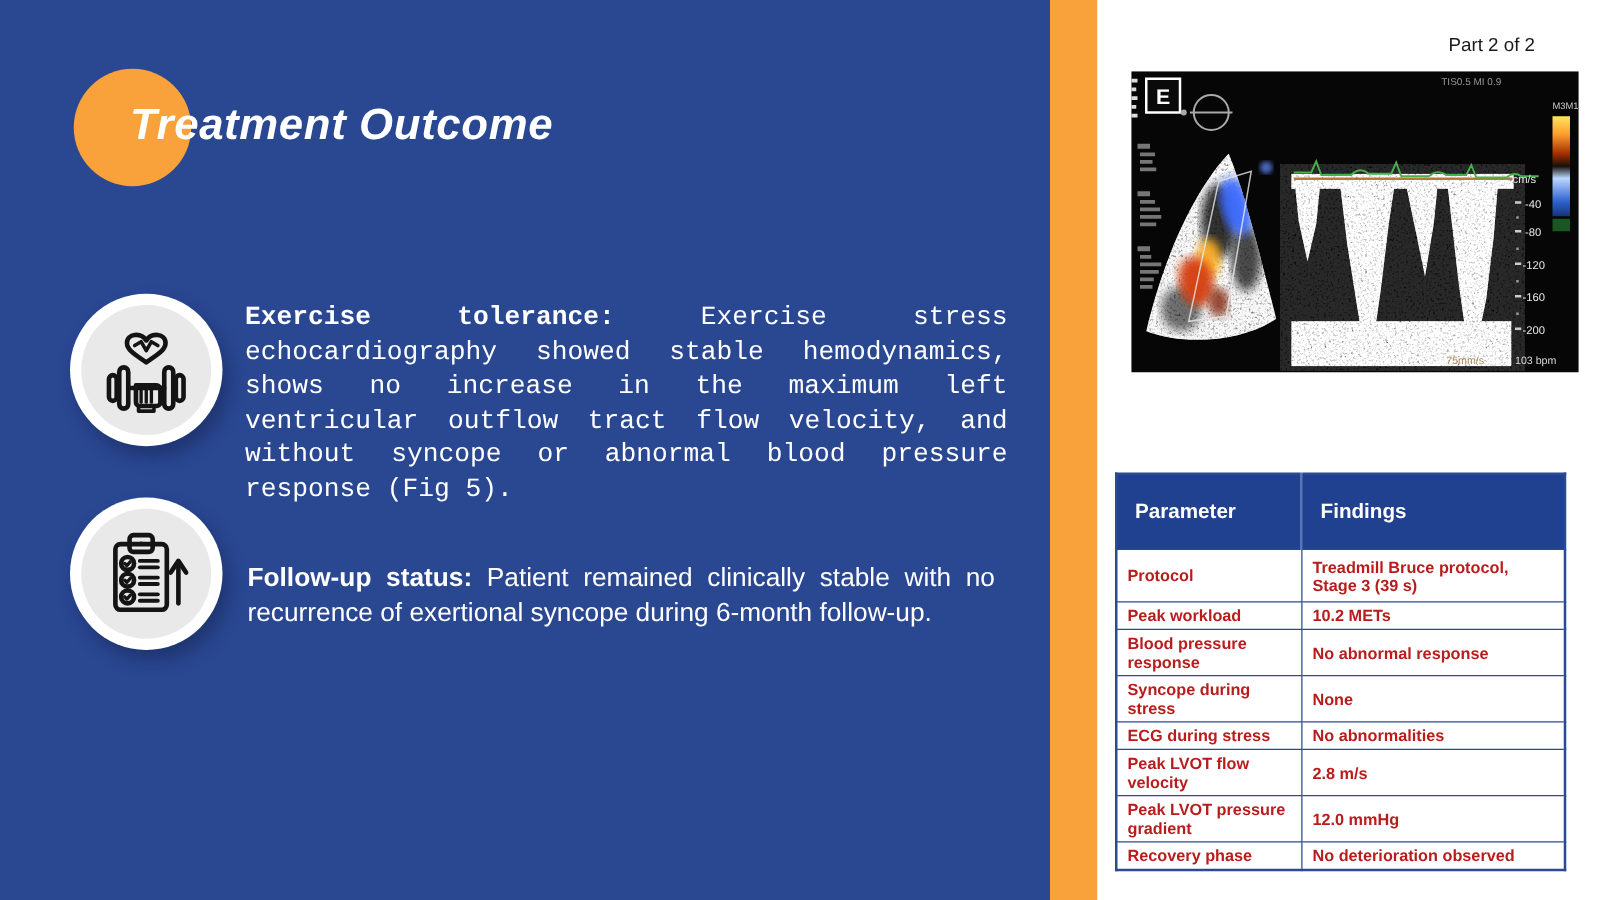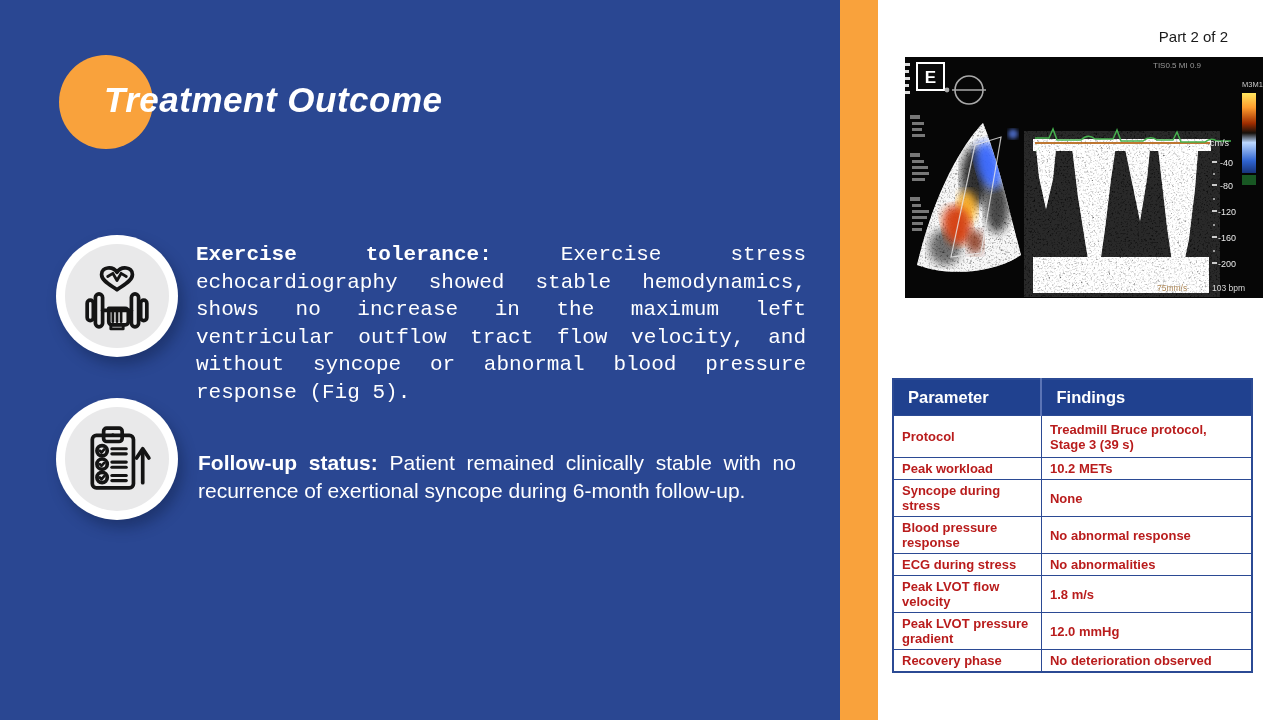--- a/index.html
+++ b/index.html
@@ -37,21 +37,21 @@
   .echo-wrap { position:absolute; left:905px; top:57px; width:358px; height:241px; }
   .echo-wrap svg { display:block; width:358px; height:241px; }
 
   .fig-caption { position:absolute; left:902px; top:302px; width:276px; font-size:13.5px; line-height:16.5px;
                  color:#1b1b1b; text-align:justify; }
 
   
   .findings-table { position:absolute; left:892px; top:378px; width:361px; border-collapse:collapse;
                     border:2px solid #2b4a94; }
   .findings-table th { background:#20418f; color:#ffffff; font-size:16.5px; font-weight:800;
-                       text-align:left; padding:8px 14px; }
+                       text-align:left; padding:20px 14px; }
   .findings-table th + th { border-left:2px solid #5b74b5; }
   .findings-table td { border:1.5px solid #2b4a94; color:#b91c1c; font-size:13px; line-height:15px;
                        padding:3px 8px; vertical-align:middle;font-weight:bold; }
   .findings-table col.c-param { width:149px; }
   .findings-table col.c-find  { width:212px; }
   .row-tall td { height:42px; }
   .row-mid  td { height:32px; }
   .row-std  td { height:20px; }
 </style>
 </head>
@@ -261,34 +261,34 @@
     <tbody>
       <tr class="row-tall">
         <td>Protocol</td>
         <td>Treadmill Bruce protocol, Stage 3 (39 s)</td>
       </tr>
       <tr class="row-std">
         <td>Peak workload</td>
         <td>10.2 METs</td>
       </tr>
       <tr class="row-std">
+        <td>Blood pressure response</td>
+        <td>No abnormal response</td>
+      </tr>
+      <tr class="row-std">
         <td>Syncope during stress</td>
         <td>None</td>
       </tr>
       <tr class="row-std">
-        <td>Blood pressure response</td>
-        <td>No abnormal response</td>
-      </tr>
-      <tr class="row-std">
         <td>ECG during stress</td>
         <td>No abnormalities</td>
       </tr>
       <tr class="row-std">
         <td>Peak LVOT flow velocity</td>
-        <td>1.8 m/s</td>
+        <td>2.8 m/s</td>
       </tr>
       <tr class="row-mid">
         <td>Peak LVOT pressure gradient</td>
         <td>12.0 mmHg</td>
       </tr>
       <tr class="row-std">
         <td>Recovery phase</td>
         <td>No deterioration observed</td>
       </tr>
     </tbody>

